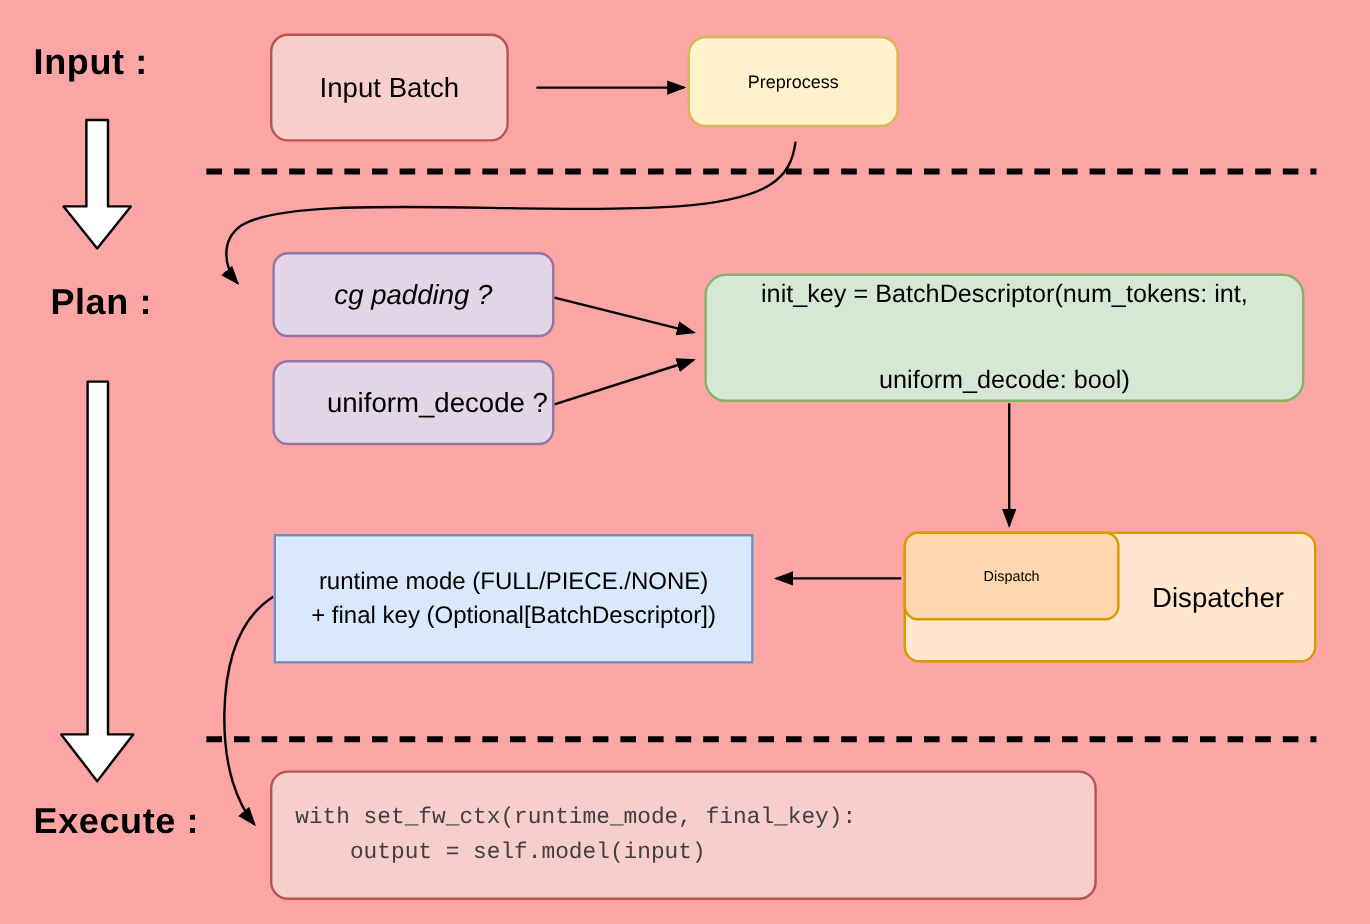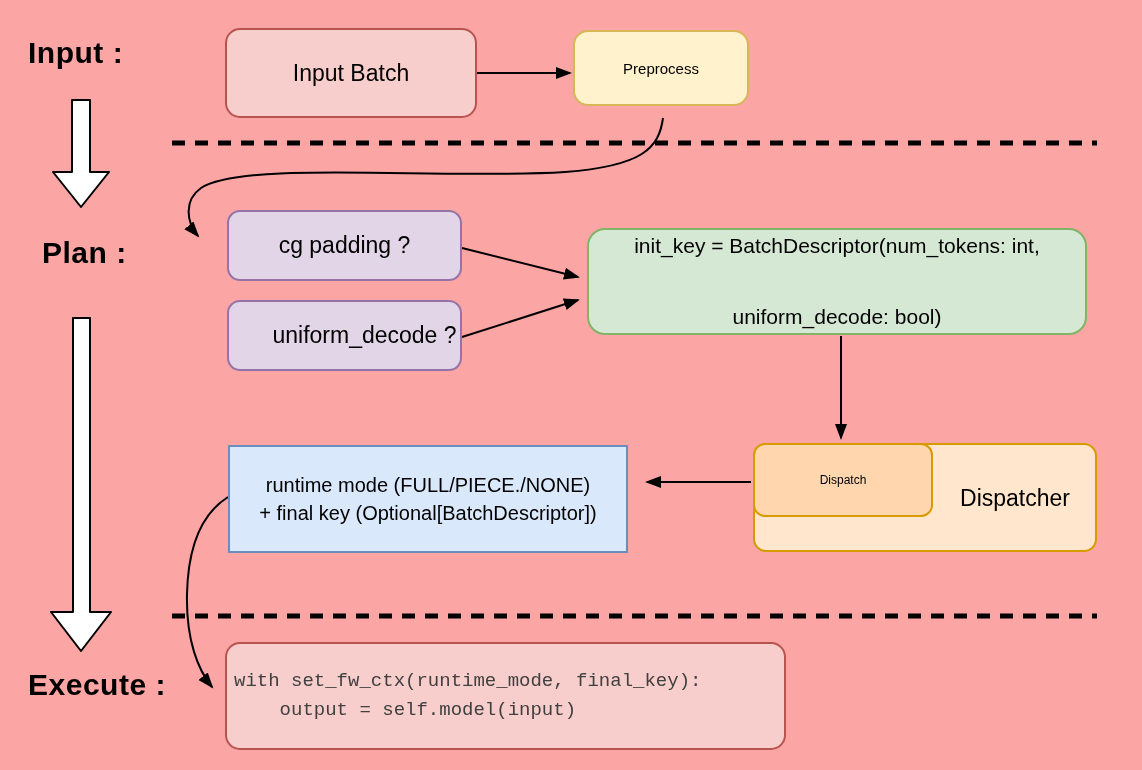--- a/index.html
+++ b/index.html
@@ -18,30 +18,30 @@
   #label-execute { left:28px;  top:668px; }
 
   .box {
     position:absolute; box-sizing:border-box; border-radius:15px;
     display:flex; flex-direction:column; align-items:center; justify-content:center;
     text-align:center; color:#000;
   }
   .line { white-space:pre; }
 
   #box-input-batch {
-    left:225px; top:28px; width:252px; height:90px;
+    left:225px; top:28px; width:199px; height:90px;
     background:#f8cecc; border:2px solid #b85450; font-size:23px;
   }
   #box-preprocess {
     left:573px; top:30px; width:176px; height:76px;
     background:#fff2cc; border:2px solid #d6b656; font-size:15px;
   }
   #box-cg-padding {
     left:227px; top:210px; width:235px; height:71px;
-    background:#e1d5e7; border:2px solid #9673a6; font-size:23px; border-radius:13px;
+    background:#e1d5e7; border:2px solid #9673a6; font-size:23px; border-radius:13px;font-style:italic;
   }
   #box-uniform-decode {
     left:227px; top:300px; width:235px; height:71px;
     background:#e1d5e7; border:2px solid #9673a6; font-size:23px; border-radius:13px;padding-left:40px;
   }
   #box-init-key {
     left:587px; top:228px; width:500px; height:107px;
     background:#d5e8d4; border:2px solid #82b366; font-size:21px; line-height:32px;
     border-radius:18px;
     justify-content:space-between;
@@ -58,24 +58,24 @@
   #box-dispatch {
     left:753px; top:443px; width:180px; height:74px;
     background:#ffd6ad; border:2px solid #d79b00; font-size:12px; border-radius:12px;
   }
   #box-runtime-mode {
     left:228px; top:445px; width:400px; height:108px;
     background:#dae8fc; border:2px solid #6c8ebf; font-size:20px; line-height:28px;
     border-radius:0;
   }
   #box-execute-code {
-    left:225px; top:642px; width:561px; height:108px;
+    left:225px; top:642px; width:689px; height:108px;
     background:#f8cecc; border:2px solid #b85450;
     font-family:"Liberation Mono", monospace; font-size:19px; line-height:29px;
-    color:#404040; align-items:flex-start; padding-left:7px; text-align:left;
+    color:#404040; align-items:flex-start; padding-left:19px; text-align:left;
   }
 </style>
 </head>
 <body>
 
 <div class="canvas">
 
   <svg class="overlay" viewBox="0 0 1142 770" xmlns="http://www.w3.org/2000/svg">
     <defs>
       <marker id="ah" markerUnits="userSpaceOnUse" markerWidth="18" markerHeight="14" refX="14" refY="6" orient="auto">

